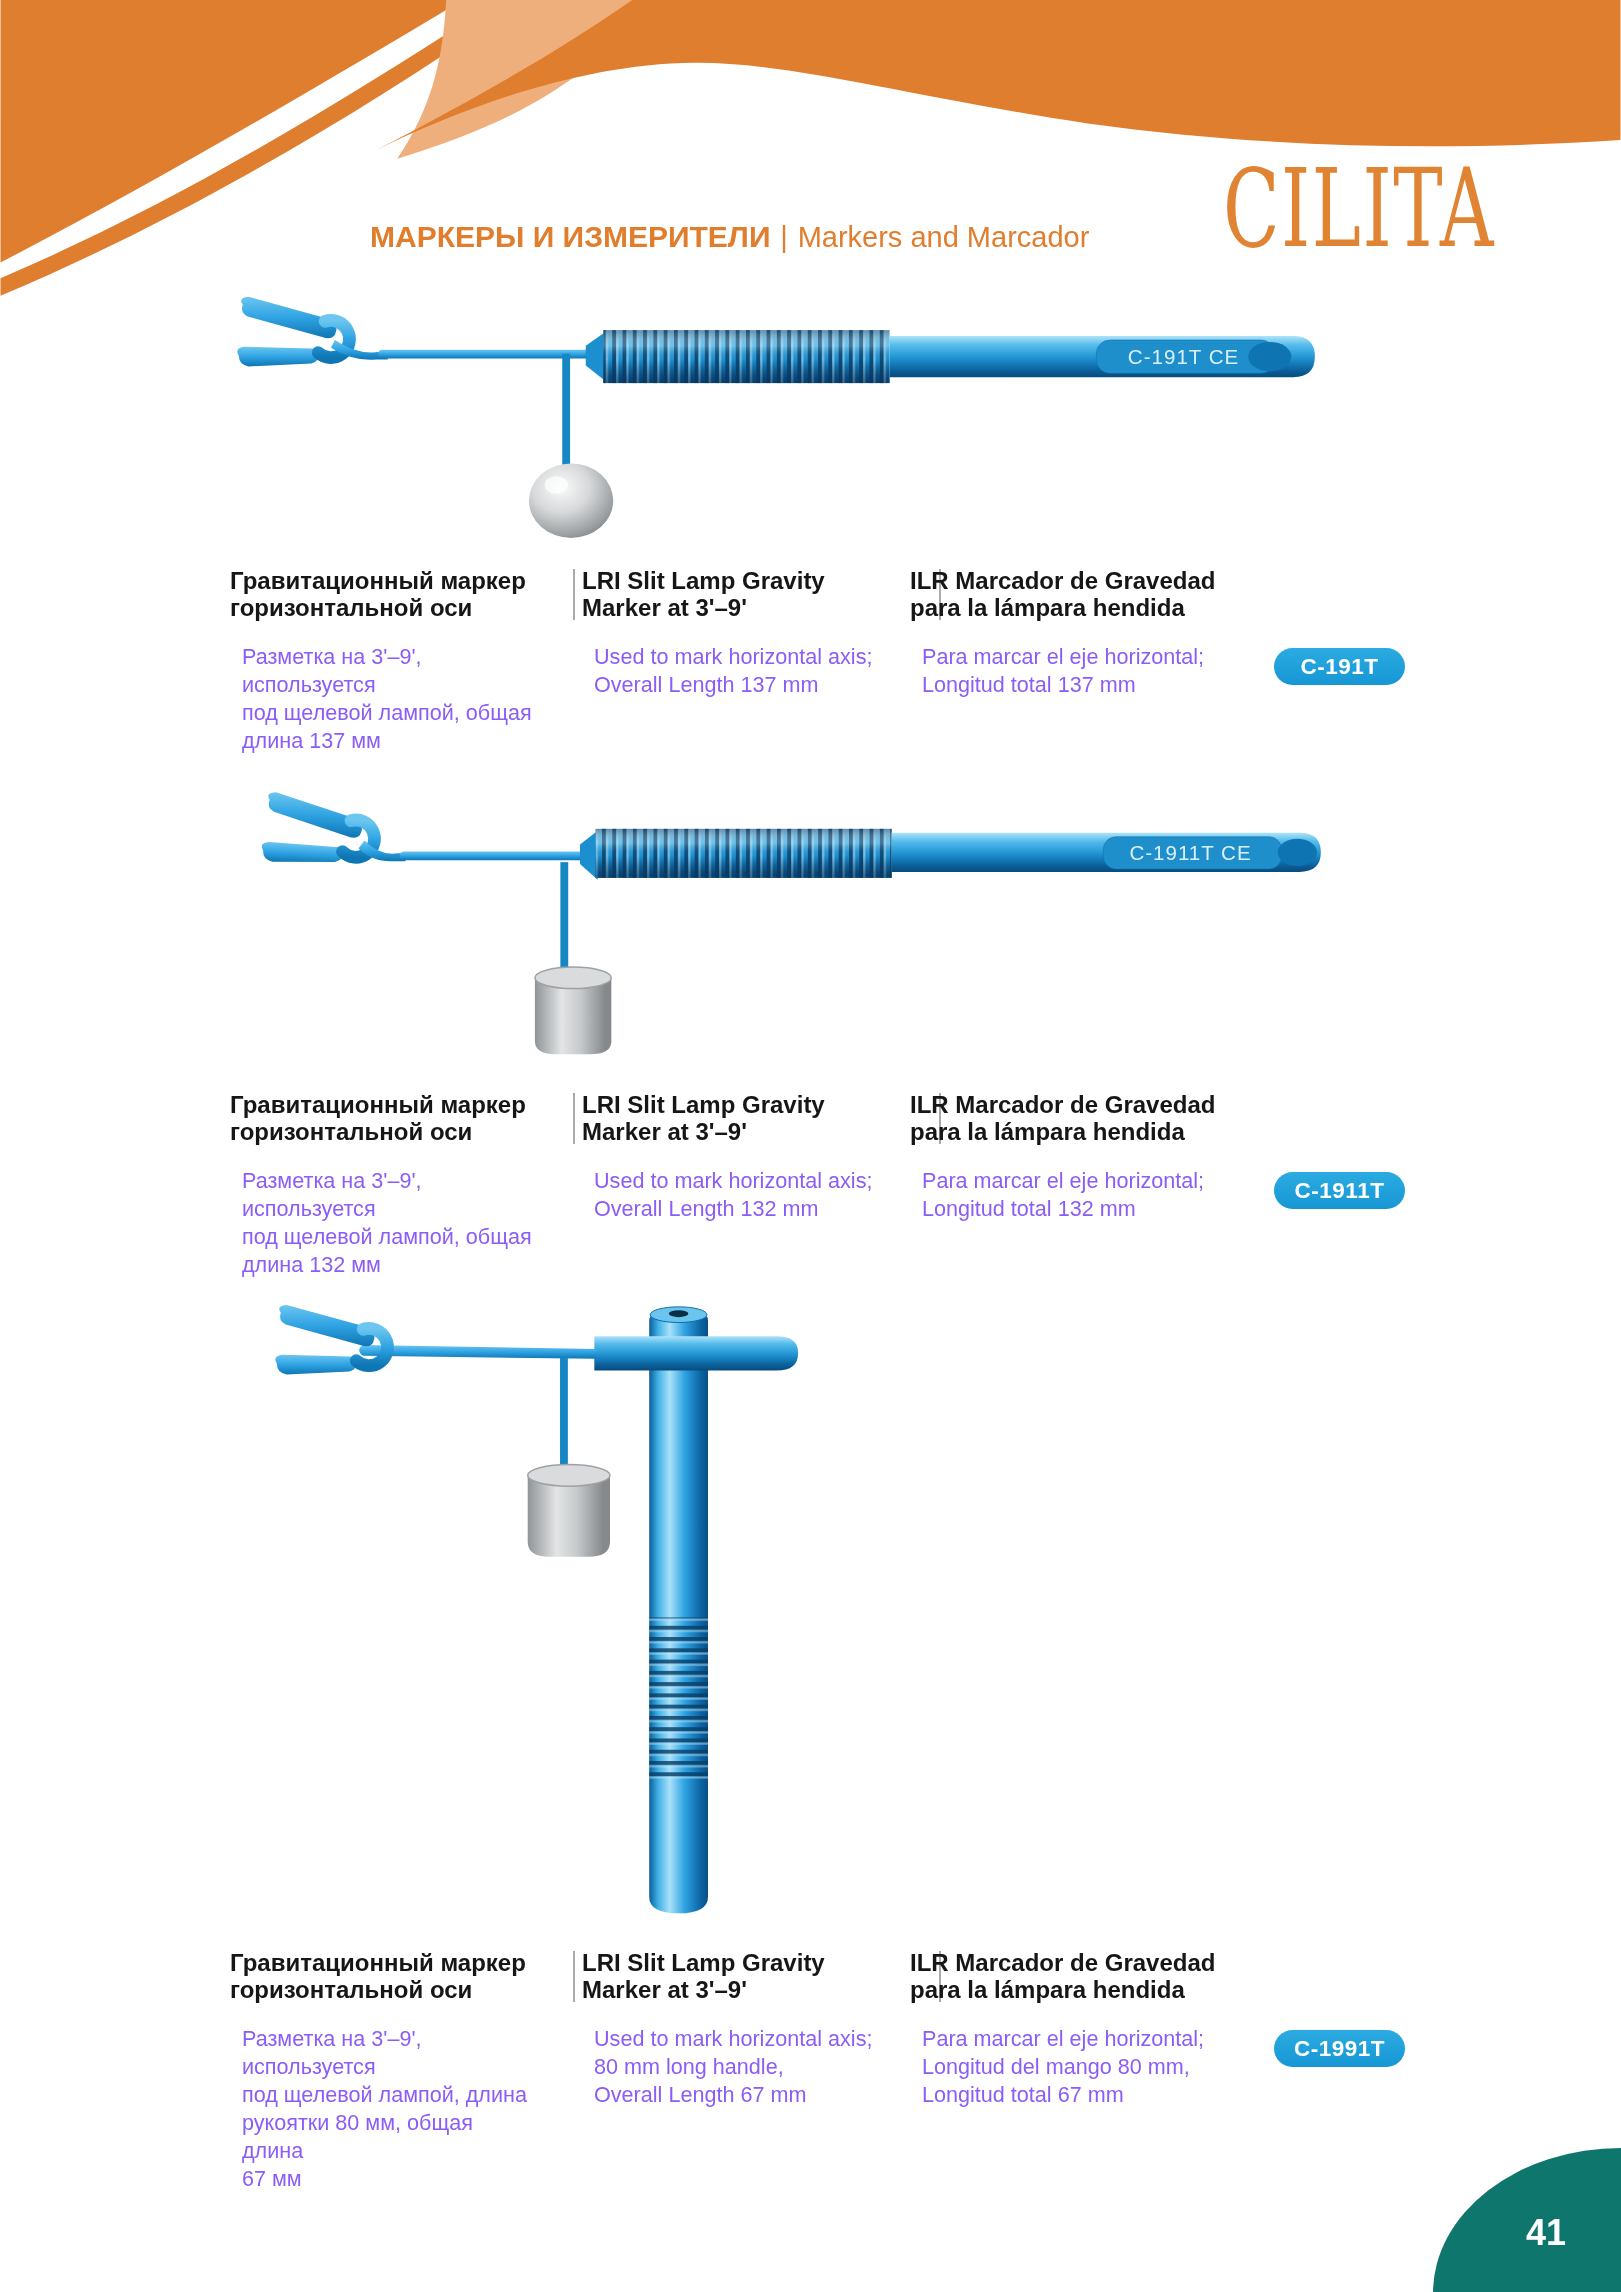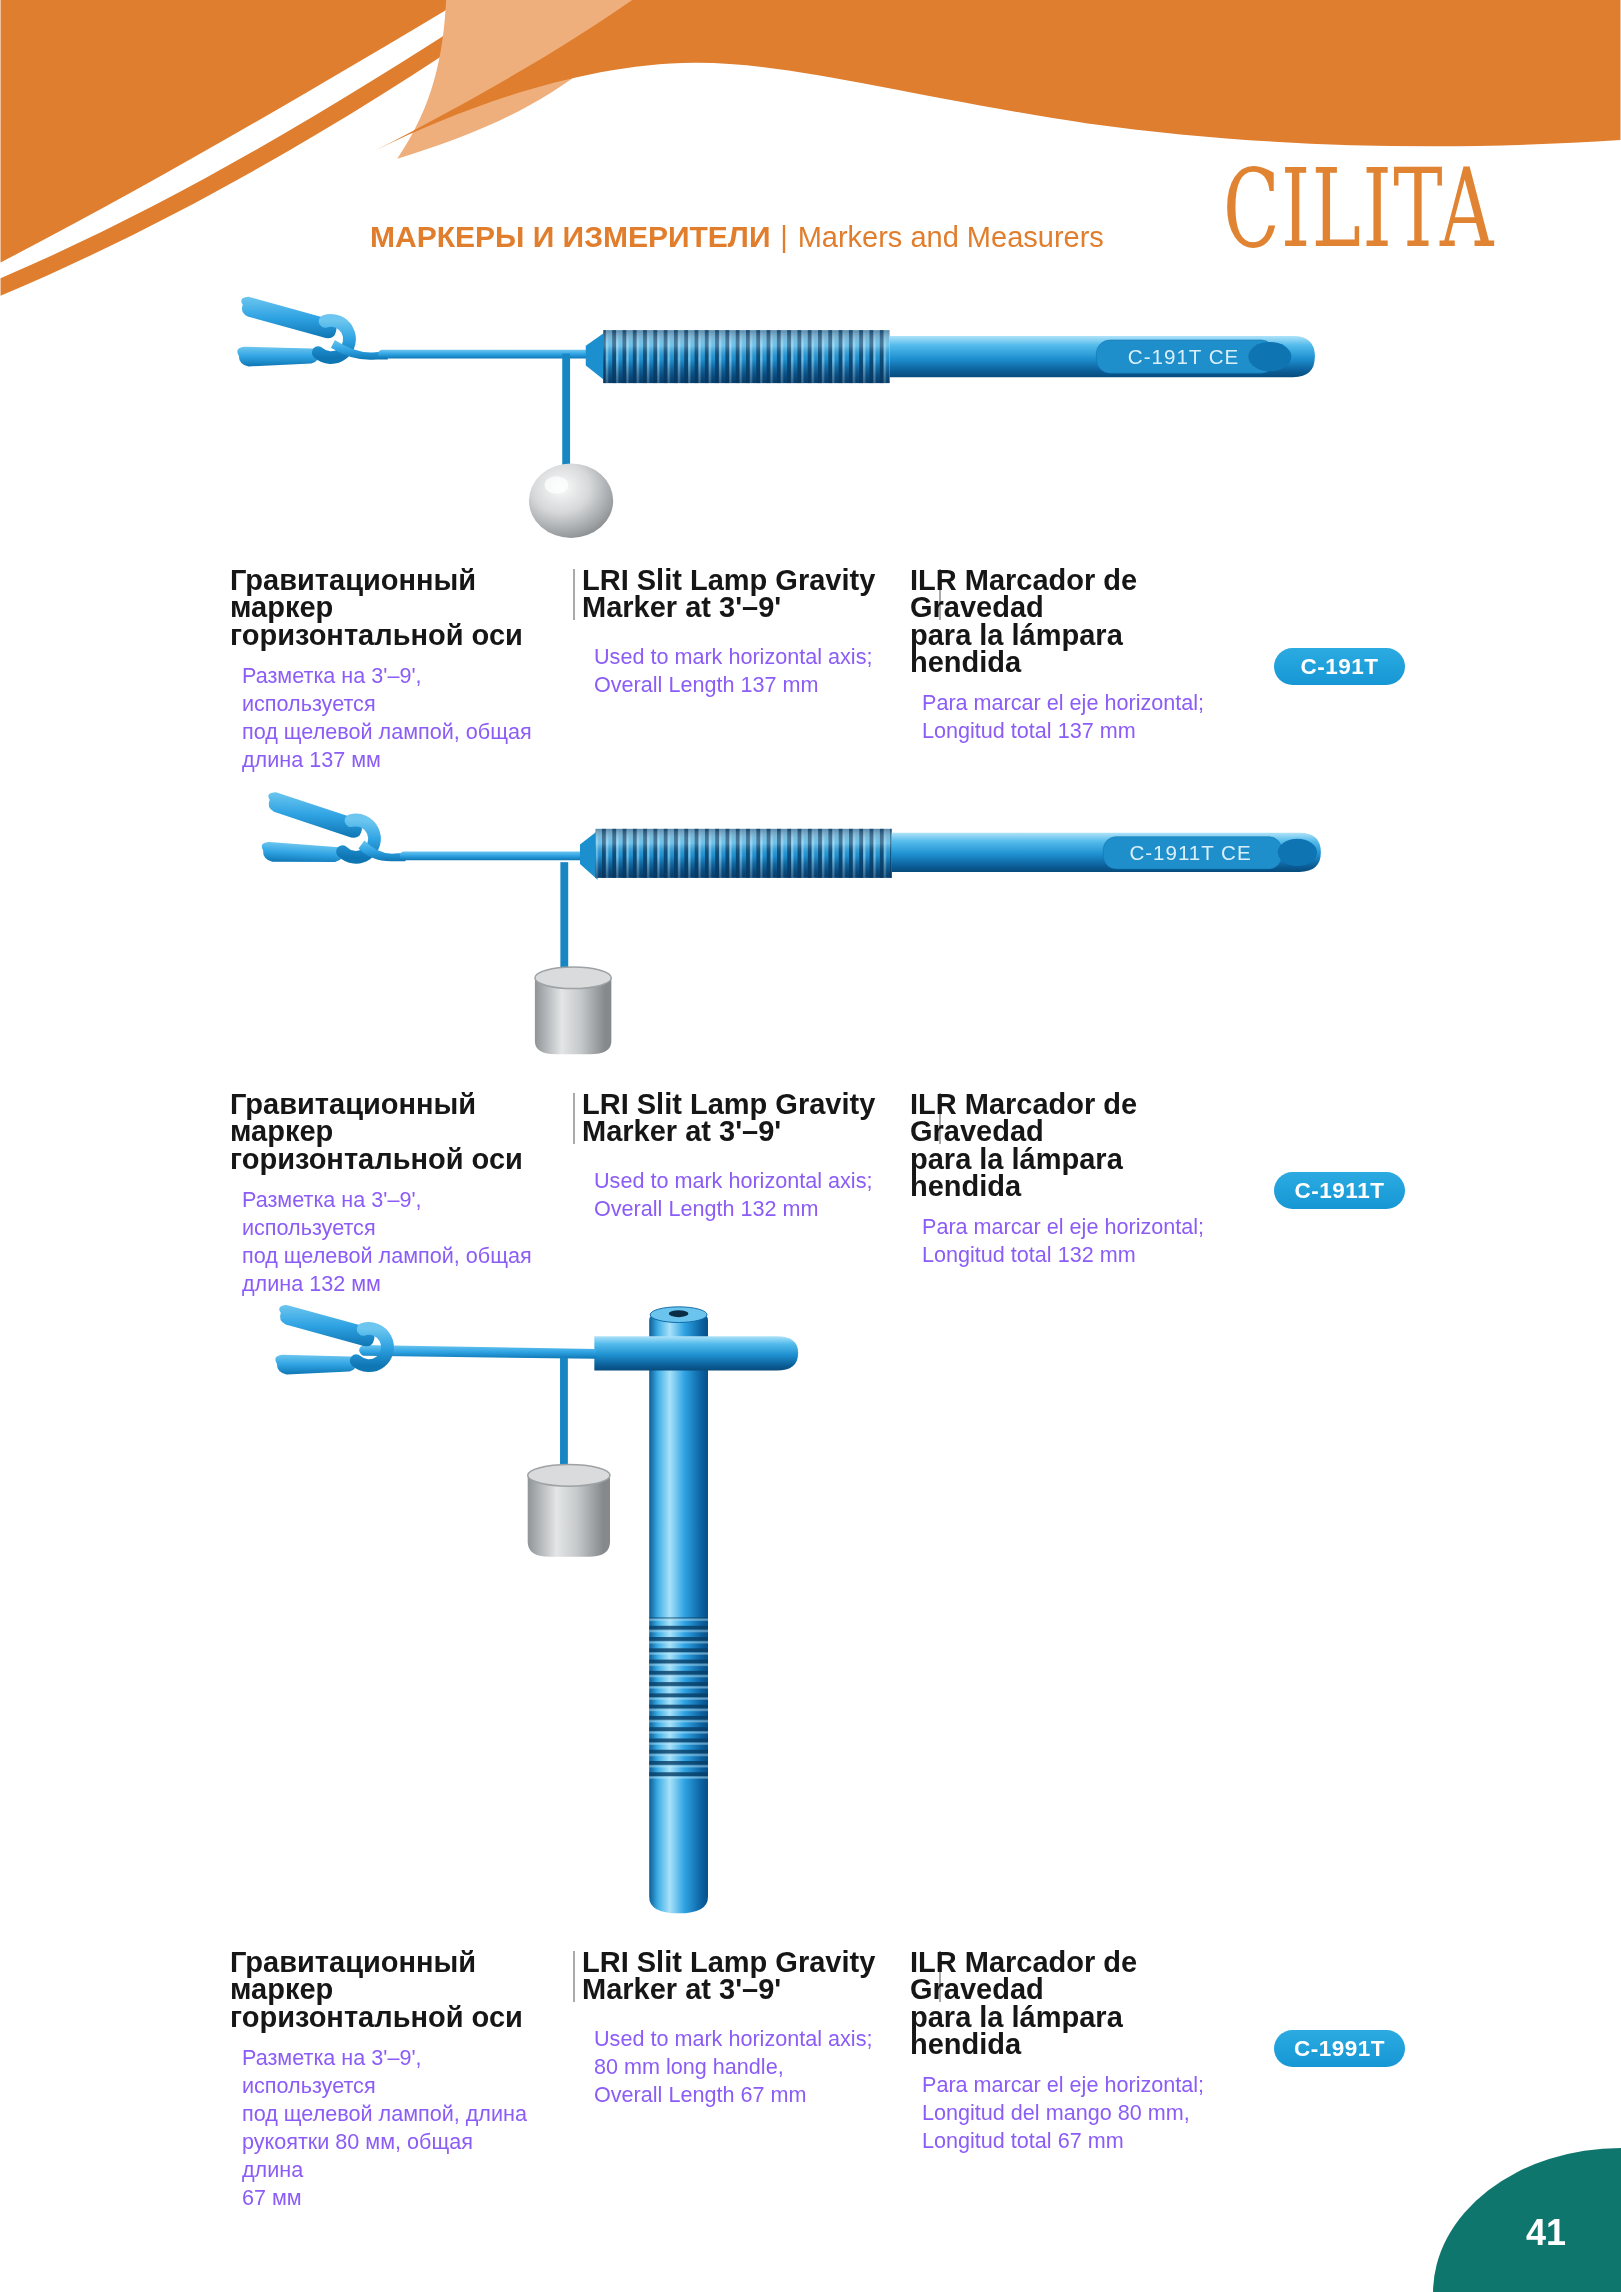--- a/index.html
+++ b/index.html
@@ -21,21 +21,21 @@
     font-family:"DejaVu Serif", serif;font-size:100px;line-height:1;
     transform:scale(0.74,1.08);transform-origin:left top;letter-spacing:2px;
   }
   
   .product-text{position:absolute;left:0;width:1621px;height:186px;color:#1f1f1f;}
   .product-text .col{position:absolute;top:0;}
   .product-text .col.c1{left:230px;width:319px;}
   .product-text .col.c2{left:582px;width:312px;}
   .product-text .col.c3{left:910px;width:319px;}
   .product-text h3{
-    margin:0 0 12.7px 0;font-size:29px;line-height:27.4px;font-weight:bold;
+    margin:0 0 12.7px 0;font-size:24px;line-height:27.4px;font-weight:bold;
     white-space:pre-line;min-height:63px;color:#161616;
   }
   .product-text p{margin:12px;font-size:21.6px;line-height:28px;white-space:pre-line;color:#8b5cf6;}
   .vdiv{position:absolute;top:2px;width:2px;height:51px;background:#A8AAAD;}
   .vdiv.v1{left:573px;} .vdiv.v2{left:939px;}
   .badge{
     position:absolute;left:1274px;top:81px;width:131px;height:37px;
     background:linear-gradient(180deg,#2CABE2 0%,#1697D4 100%);
     border-radius:18.6px;color:#ffffff;font-weight:bold;font-size:22.5px;
     display:flex;align-items:center;justify-content:center;letter-spacing:0.5px;
@@ -117,21 +117,21 @@
   </svg>
 
   <svg class="header-wave" viewBox="0 0 1654 340">
     <path d="M0,0 L472,0 C330,85 160,185 0,268 Z" fill="#DF7E2E"></path>
     <path d="M497,8 C340,110 170,212 0,284 L0,302 C185,224 360,120 512,16 Z" fill="#DF7E2E"></path>
     <path d="M455,0 L660,0 C612,78 520,128 405,162 C442,108 452,56 455,0 Z" fill="#EFAF7C"></path>
     <path d="M645,0 L1654,0 L1654,143 C1480,154 1300,152 1110,126 C930,99 805,63 708,64 C595,65 475,108 382,154 C490,98 570,52 645,0 Z" fill="#DF7E2E"></path>
   </svg>
 
   <div class="title-row">
-    <span class="ru">МАРКЕРЫ И ИЗМЕРИТЕЛИ</span><span class="sep">|</span><span class="en">Markers and Measurers</span>
+    <span class="ru">МАРКЕРЫ И ИЗМЕРИТЕЛИ</span><span class="sep">|</span><span class="en">Markers and Marcador</span>
   </div>
 
   <div class="brand">CILITA</div>
 
   <svg class="inst inst1" width="1098" height="294" viewBox="0 0 1120 300">
     <use href="#fork" transform="translate(16,4)"></use>
     <path d="M116,52 Q140,68 162,64 L170,64 L170,72 L158,72 Q134,74 112,60 Z" fill="url(#gBlue)"></path>
     <rect x="160" y="62" width="232" height="9" rx="4.5" fill="url(#gBlue)"></rect>
     <rect x="348" y="66" width="8" height="118" fill="#1787C4"></rect>
     <ellipse cx="357" cy="216" rx="43" ry="38" fill="url(#gBall)"></ellipse>

